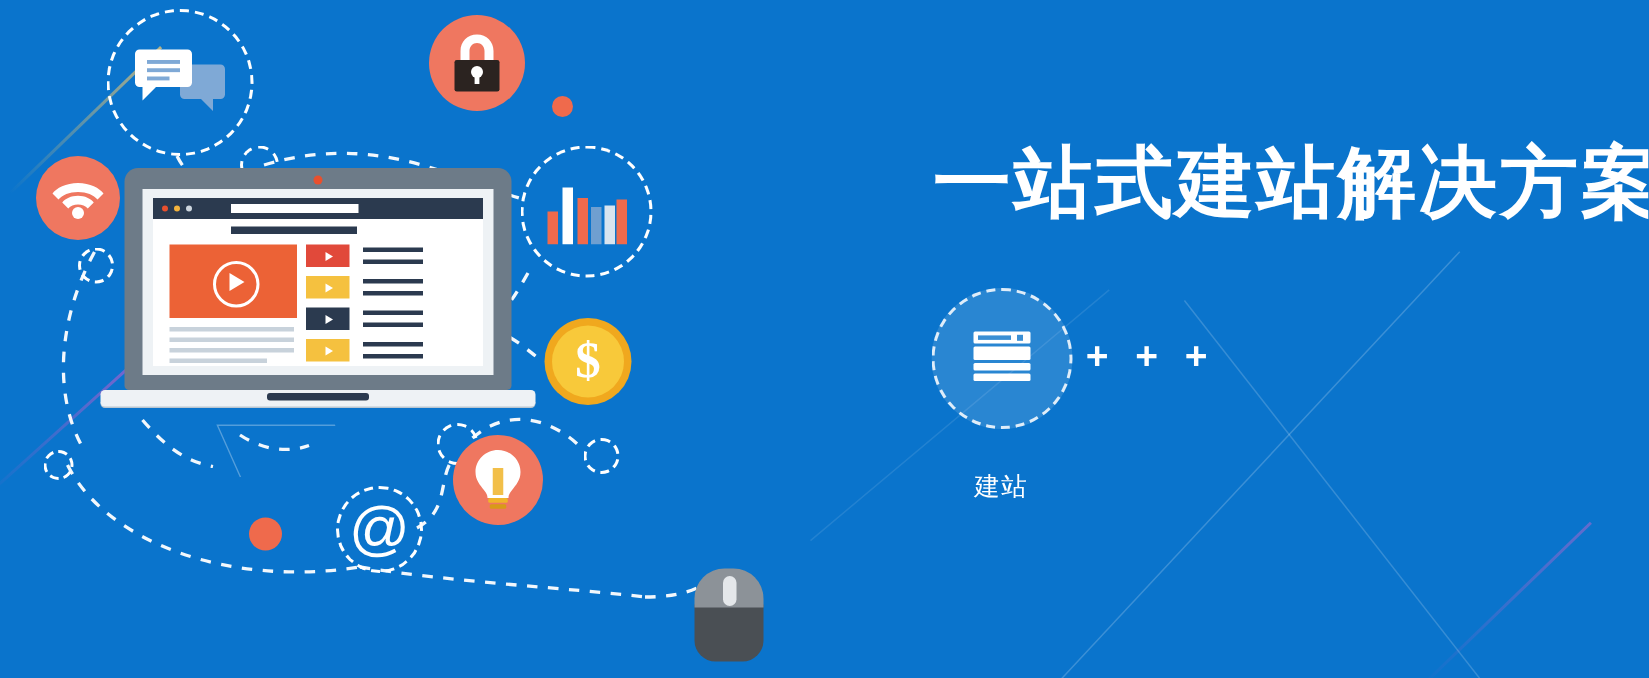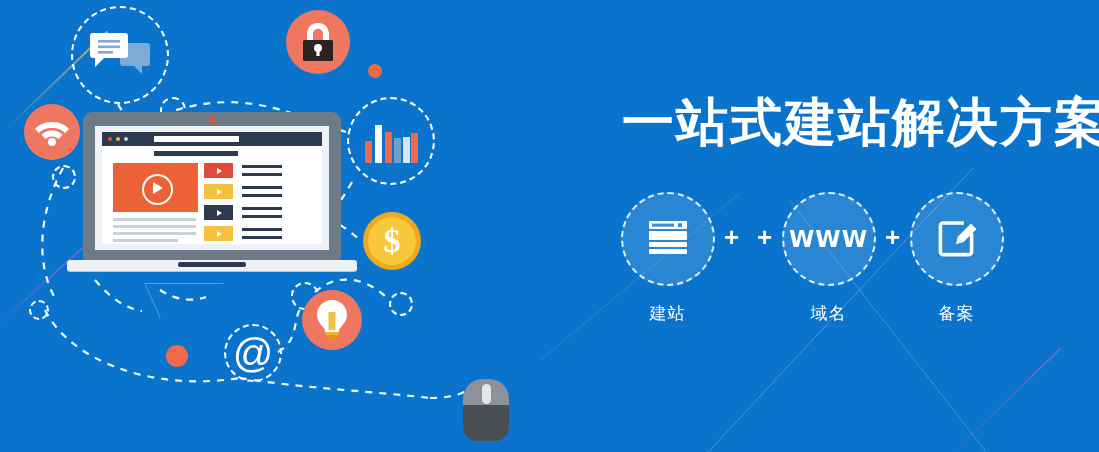--- a/index.html
+++ b/index.html
@@ -131,21 +131,21 @@
   .headline{position:absolute;left:38px;top:96px;width:500px;
        color:#ffffff;font-size:52px;font-weight:bold;letter-spacing:2px;
        white-space:nowrap;line-height:1;}
 
   .steps{position:absolute;left:36px;top:192px;width:500px;
        display:flex;align-items:flex-start;}
   .step{width:95px;display:flex;flex-direction:column;align-items:center;}
   .step-circle{width:90px;height:90px;border-radius:50%;
        background:rgba(255,255,255,.13);border:2px dashed rgba(255,255,255,.85);
        display:flex;align-items:center;justify-content:center;}
-  .step-label{margin-top:16px;color:#ffffff;font-size:17px;letter-spacing:1px;}
+  .step-label{margin-top:27px;color:#ffffff;font-size:17px;letter-spacing:1px;}
   .plus{color:#ffffff;font-size:26px;font-weight:bold;line-height:90px;
        width:33px;text-align:center;}
 
   .www{color:#ffffff;font-size:23px;font-weight:bold;letter-spacing:1px;
        font-family:"DejaVu Sans",sans-serif;}
 </style>
 </head>
 <body>
 
 <div class="banner">
@@ -320,35 +320,19 @@
           </svg>
         </div>
         <div class="step-label">建站</div>
       </div>
 
       <div class="plus">+</div>
 
 
       <div class="plus">+</div>
 
-      <div class="step">
-        <div class="step-circle">
-          <span class="www">WWW</span>
-        </div>
-        <div class="step-label">域名</div>
-      </div>
 
       <div class="plus">+</div>
 
-      <div class="step">
-        <div class="step-circle">
-          <svg width="42" height="42" viewBox="0 0 42 42">
-            <path d="M26,5 H7 a2.6,2.6 0 0 0 -2.6,2.6 V34 a2.6,2.6 0 0 0 2.6,2.6 H33 a2.6,2.6 0 0 0 2.6,-2.6 V17" fill="none" stroke="#ffffff" stroke-width="3.6" stroke-linecap="square"></path>
-            <path d="M20,26 l2,-7.5 L35,5.5 l5.5,5.5 L27.5,24 z" fill="#ffffff"></path>
-            <path d="M20,26 l2,-7.5 l5.5,5.5 z" fill="#e8eef5"></path>
-          </svg>
-        </div>
-        <div class="step-label">备案</div>
-      </div>
 
     </div>
   </div>
 </div>
 
 </body></html>

